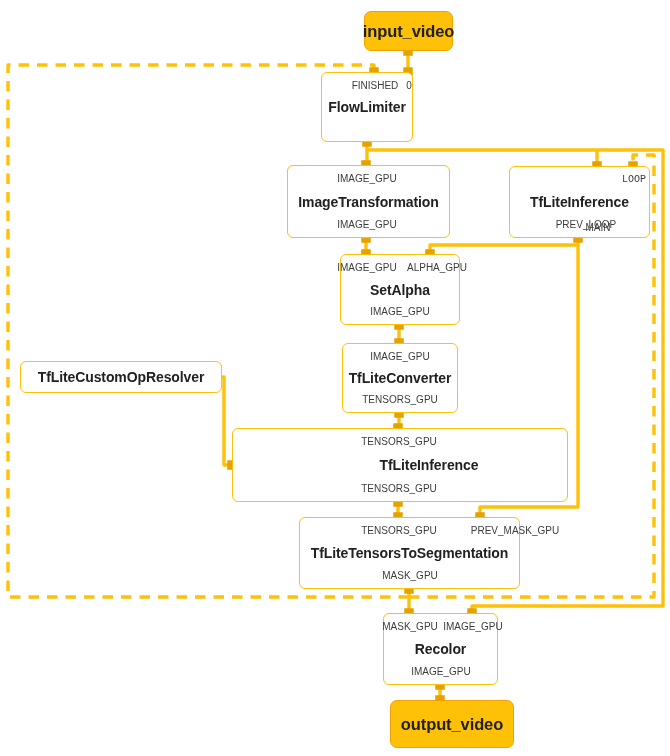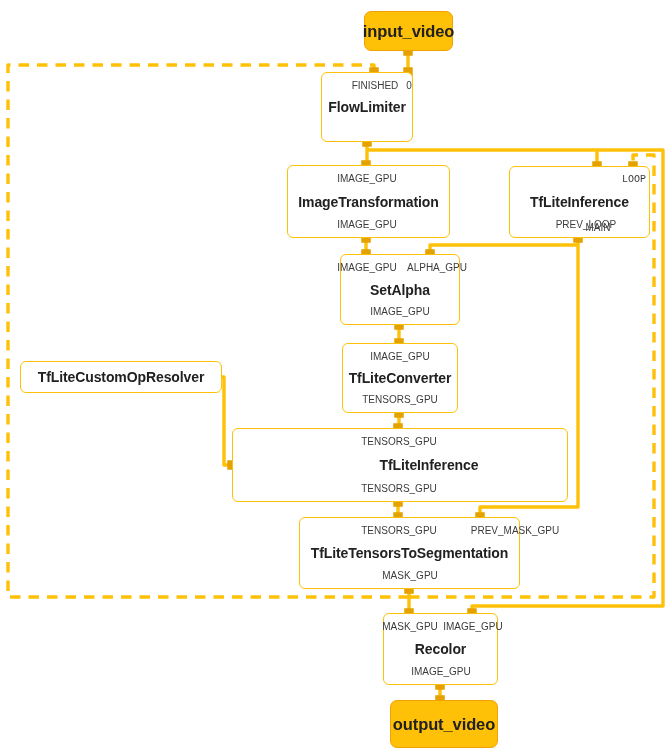--- a/index.html
+++ b/index.html
@@ -131,17 +131,17 @@
         <span class="port-label top" style="left: 99px;">TENSORS_GPU</span>
         <span class="port-label top" style="left: 193px; padding-left: 44px;">PREV_MASK_GPU</span>
         <span class="port-label bottom" style="left: 110px;">MASK_GPU</span>
       </div>
       <div class="node" style="left: 383px; top: 613px; width: 115px; height: 72px;">
         <span class="node-title">Recolor</span>
         <span class="port-label top" style="left: 26px;">MASK_GPU</span>
         <span class="port-label top" style="left: 89px;">IMAGE_GPU</span>
         <span class="port-label bottom" style="left: 57px;">IMAGE_GPU</span>
       </div>
-      <div class="node stream" style="left: 390px; top: 700px; width: 108px; height: 48px;">
+      <div class="node stream" style="left: 390px; top: 700px; width: 124px; height: 48px;">
         <span class="node-title">output_video</span>
       </div>
     </div>
 </div>
 
 </body></html>

